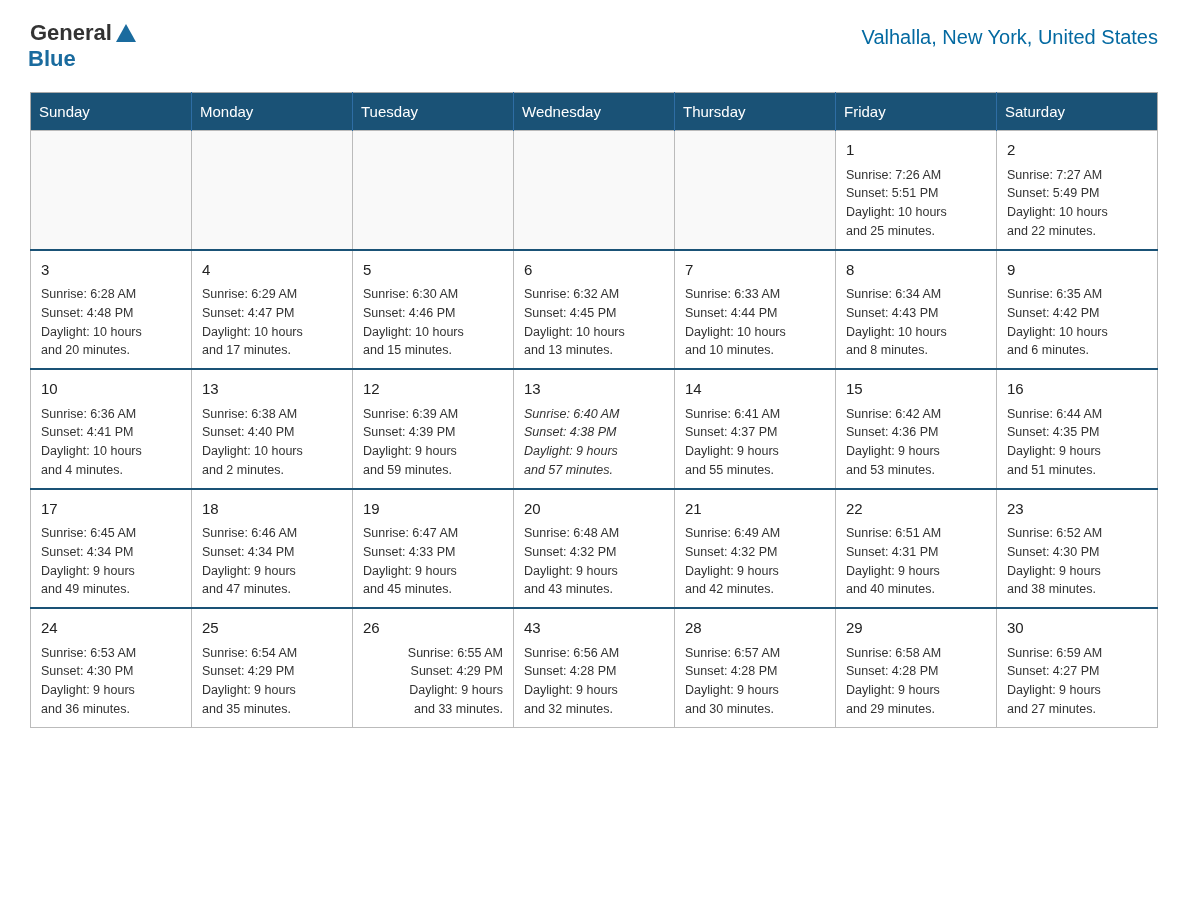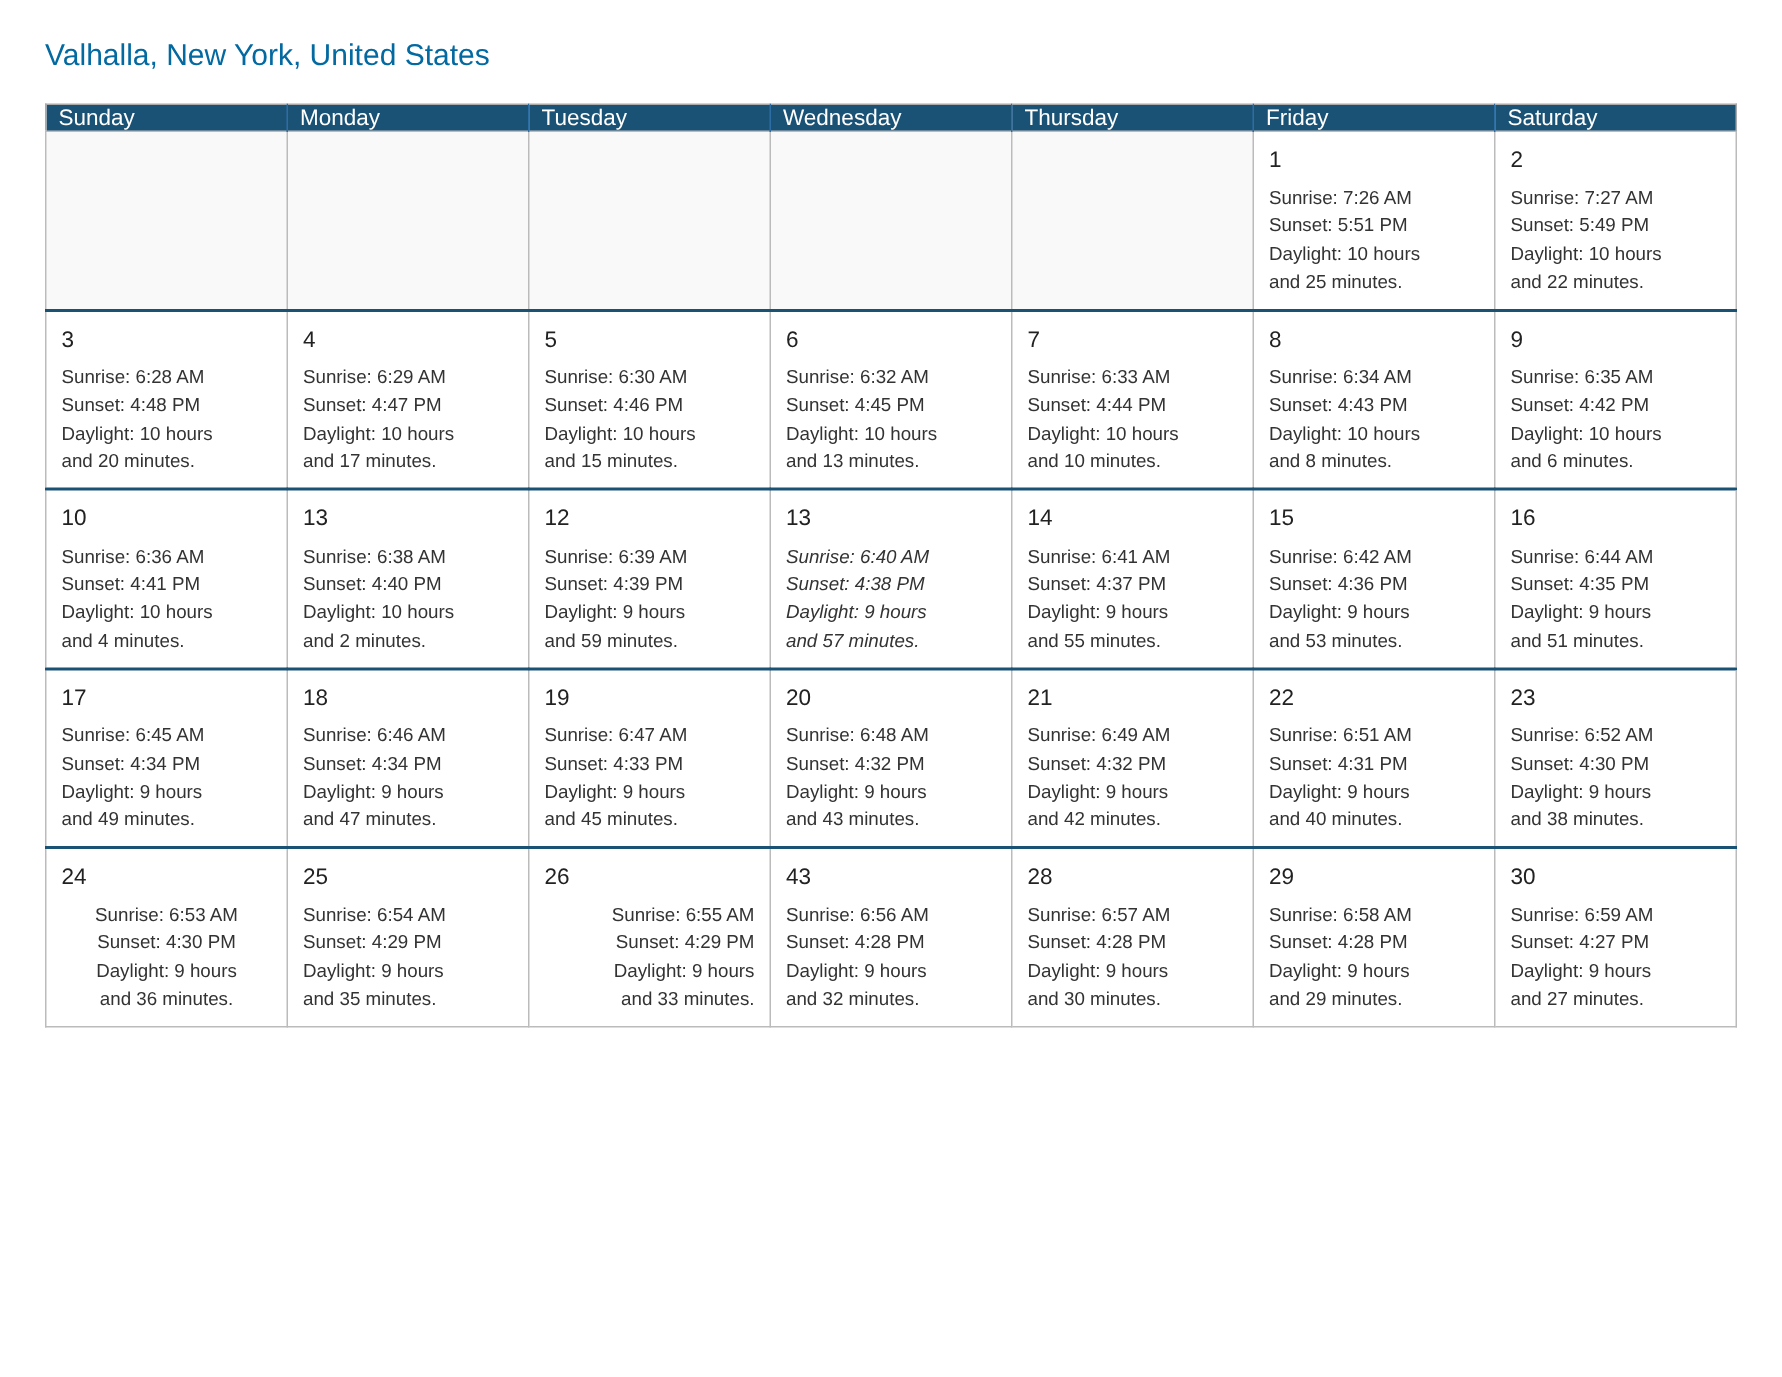--- a/index.html
+++ b/index.html
@@ -57,21 +57,21 @@
       margin-top: 6px;
     }
     .calendar {
       width: 100%;
       border-collapse: collapse;
       border: 1px solid #aaa;
     }
     .calendar thead tr th {
       background-color: #1a5276;
       color: #fff;
-      padding: 0 8px;
+      padding: 10px 8px;
       text-align: left;
       font-size: 15px;
       font-weight: normal;
       border-right: 1px solid #2e6da4;
     }
     .calendar thead tr th:last-child {
       border-right: none;
     }
     .calendar tbody tr td {
       vertical-align: top;
@@ -99,20 +99,27 @@
       line-height: 1.5;
     }
     .row-separator {
       border-top: 2px solid #1a5276;
     }
   </style>
 </head>
 <body>
 
 <div class="header">
+  <div class="logo">
+    <div class="logo-general">
+      <span>General</span>
+      <span class="logo-triangle"></span>
+    </div>
+    <span class="logo-blue">Blue</span>
+  </div>
   <div class="title-section">
     <div class="location">Valhalla, New York, United States</div>
   </div>
 </div>
 
 <table class="calendar">
   <thead>
     <tr>
     <th>Sunday</th>
         <th>Monday</th>
@@ -294,21 +301,21 @@
           <span class="day-number">23</span>
           <div class="day-info" style="white-space: pre-line;">Sunrise: 6:52 AM
 Sunset: 4:30 PM
 Daylight: 9 hours
 and 38 minutes.</div>
         </td>
       </tr>
       <tr class="row-separator">
         <td>
           <span class="day-number">24</span>
-          <div class="day-info" style="white-space: pre-line; text-align: center;">Sunrise: 6:53 AM
+          <div class="day-info" style="white-space: pre-line;">Sunrise: 6:53 AM
 Sunset: 4:30 PM
 Daylight: 9 hours
 and 36 minutes.</div>
         </td>
         <td>
           <span class="day-number">25</span>
           <div class="day-info" style="white-space: pre-line;">Sunrise: 6:54 AM
 Sunset: 4:29 PM
 Daylight: 9 hours
 and 35 minutes.</div>

